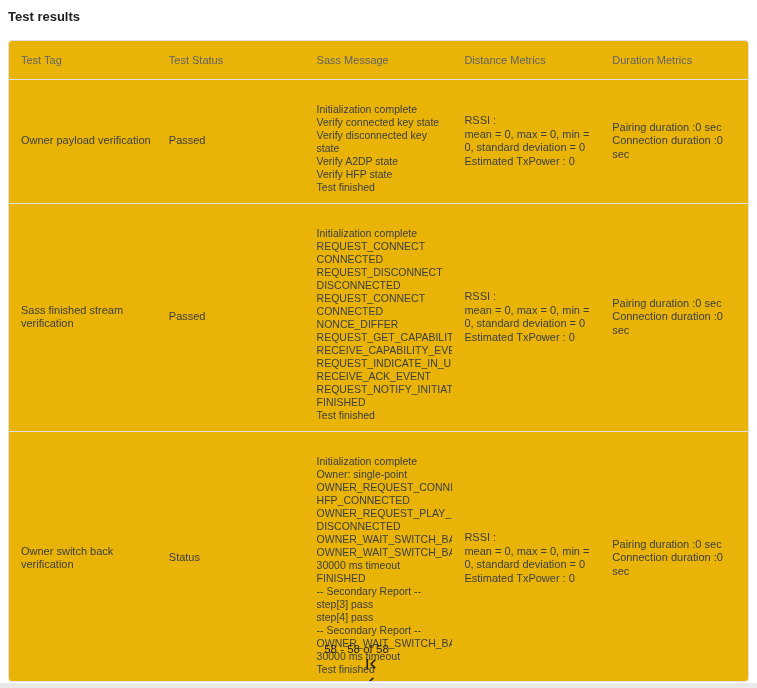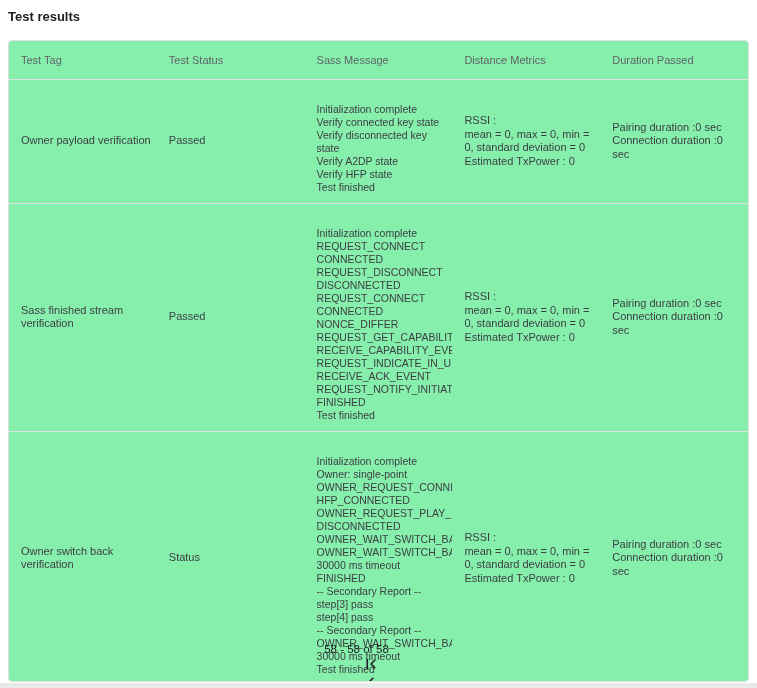--- a/index.html
+++ b/index.html
@@ -14,21 +14,21 @@
     padding: 9px 14px 0 8px;
     font-size: 13px;
     font-weight: 600;
     color: #202124;
     height: 32px;
   }
   .card {
     margin: 8px 8px 0 8px;
     border: 1px solid #e0e0e0;
     border-radius: 4px;
-    background: #86efac;
+    background: #eab308;
     height: 642px;
     display: flex;
     flex-direction: column;
     overflow: hidden;
   }
   table.results {
     width: 100%;
     border-collapse: collapse;
     table-layout: fixed;
   }
@@ -111,21 +111,21 @@
         <col>
         <col>
         <col>
       </colgroup>
     <thead>
       <tr>
         <th>Test Tag</th>
         <th>Test Status</th>
         <th>Sass Message</th>
         <th>Distance Metrics</th>
-        <th>Duration Passed</th>
+        <th>Duration Metrics</th>
       </tr>
     </thead>
     <tbody>
       <tr>
         <td>Owner payload verification</td>
         <td>Passed</td>
         <td class="msg">Initialization complete
 Verify connected key state
 Verify disconnected key state
 Verify A2DP state

